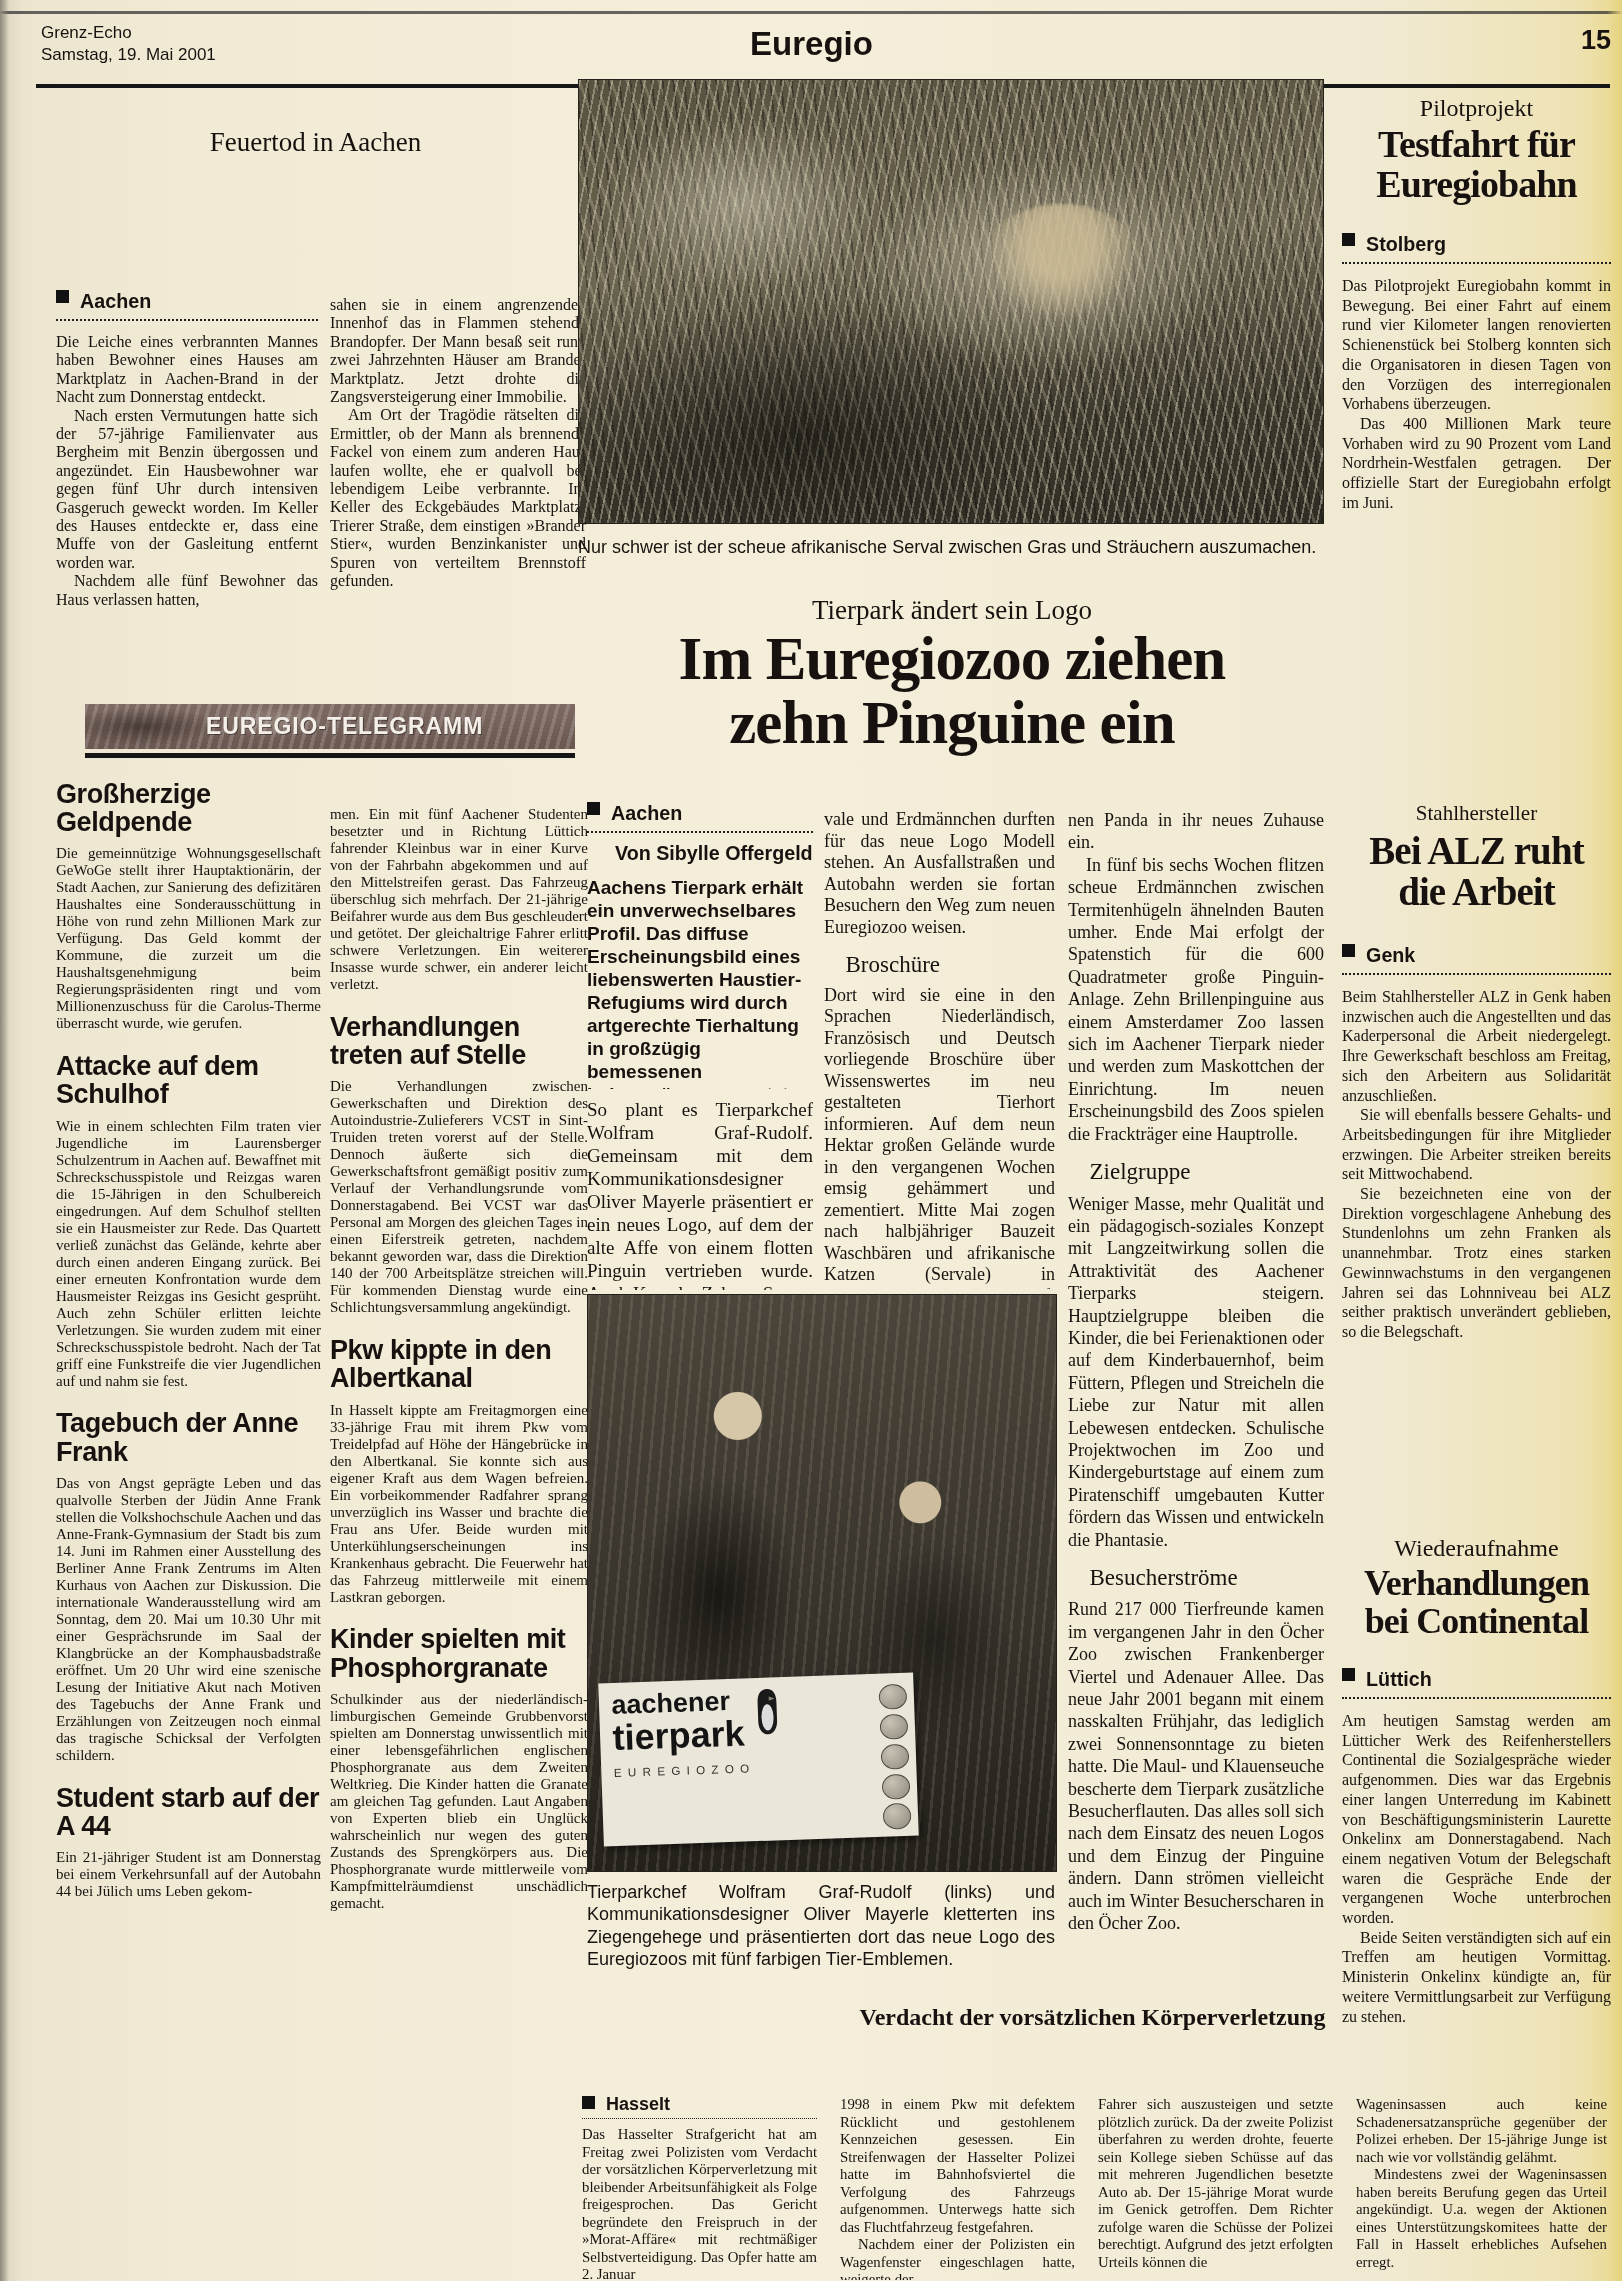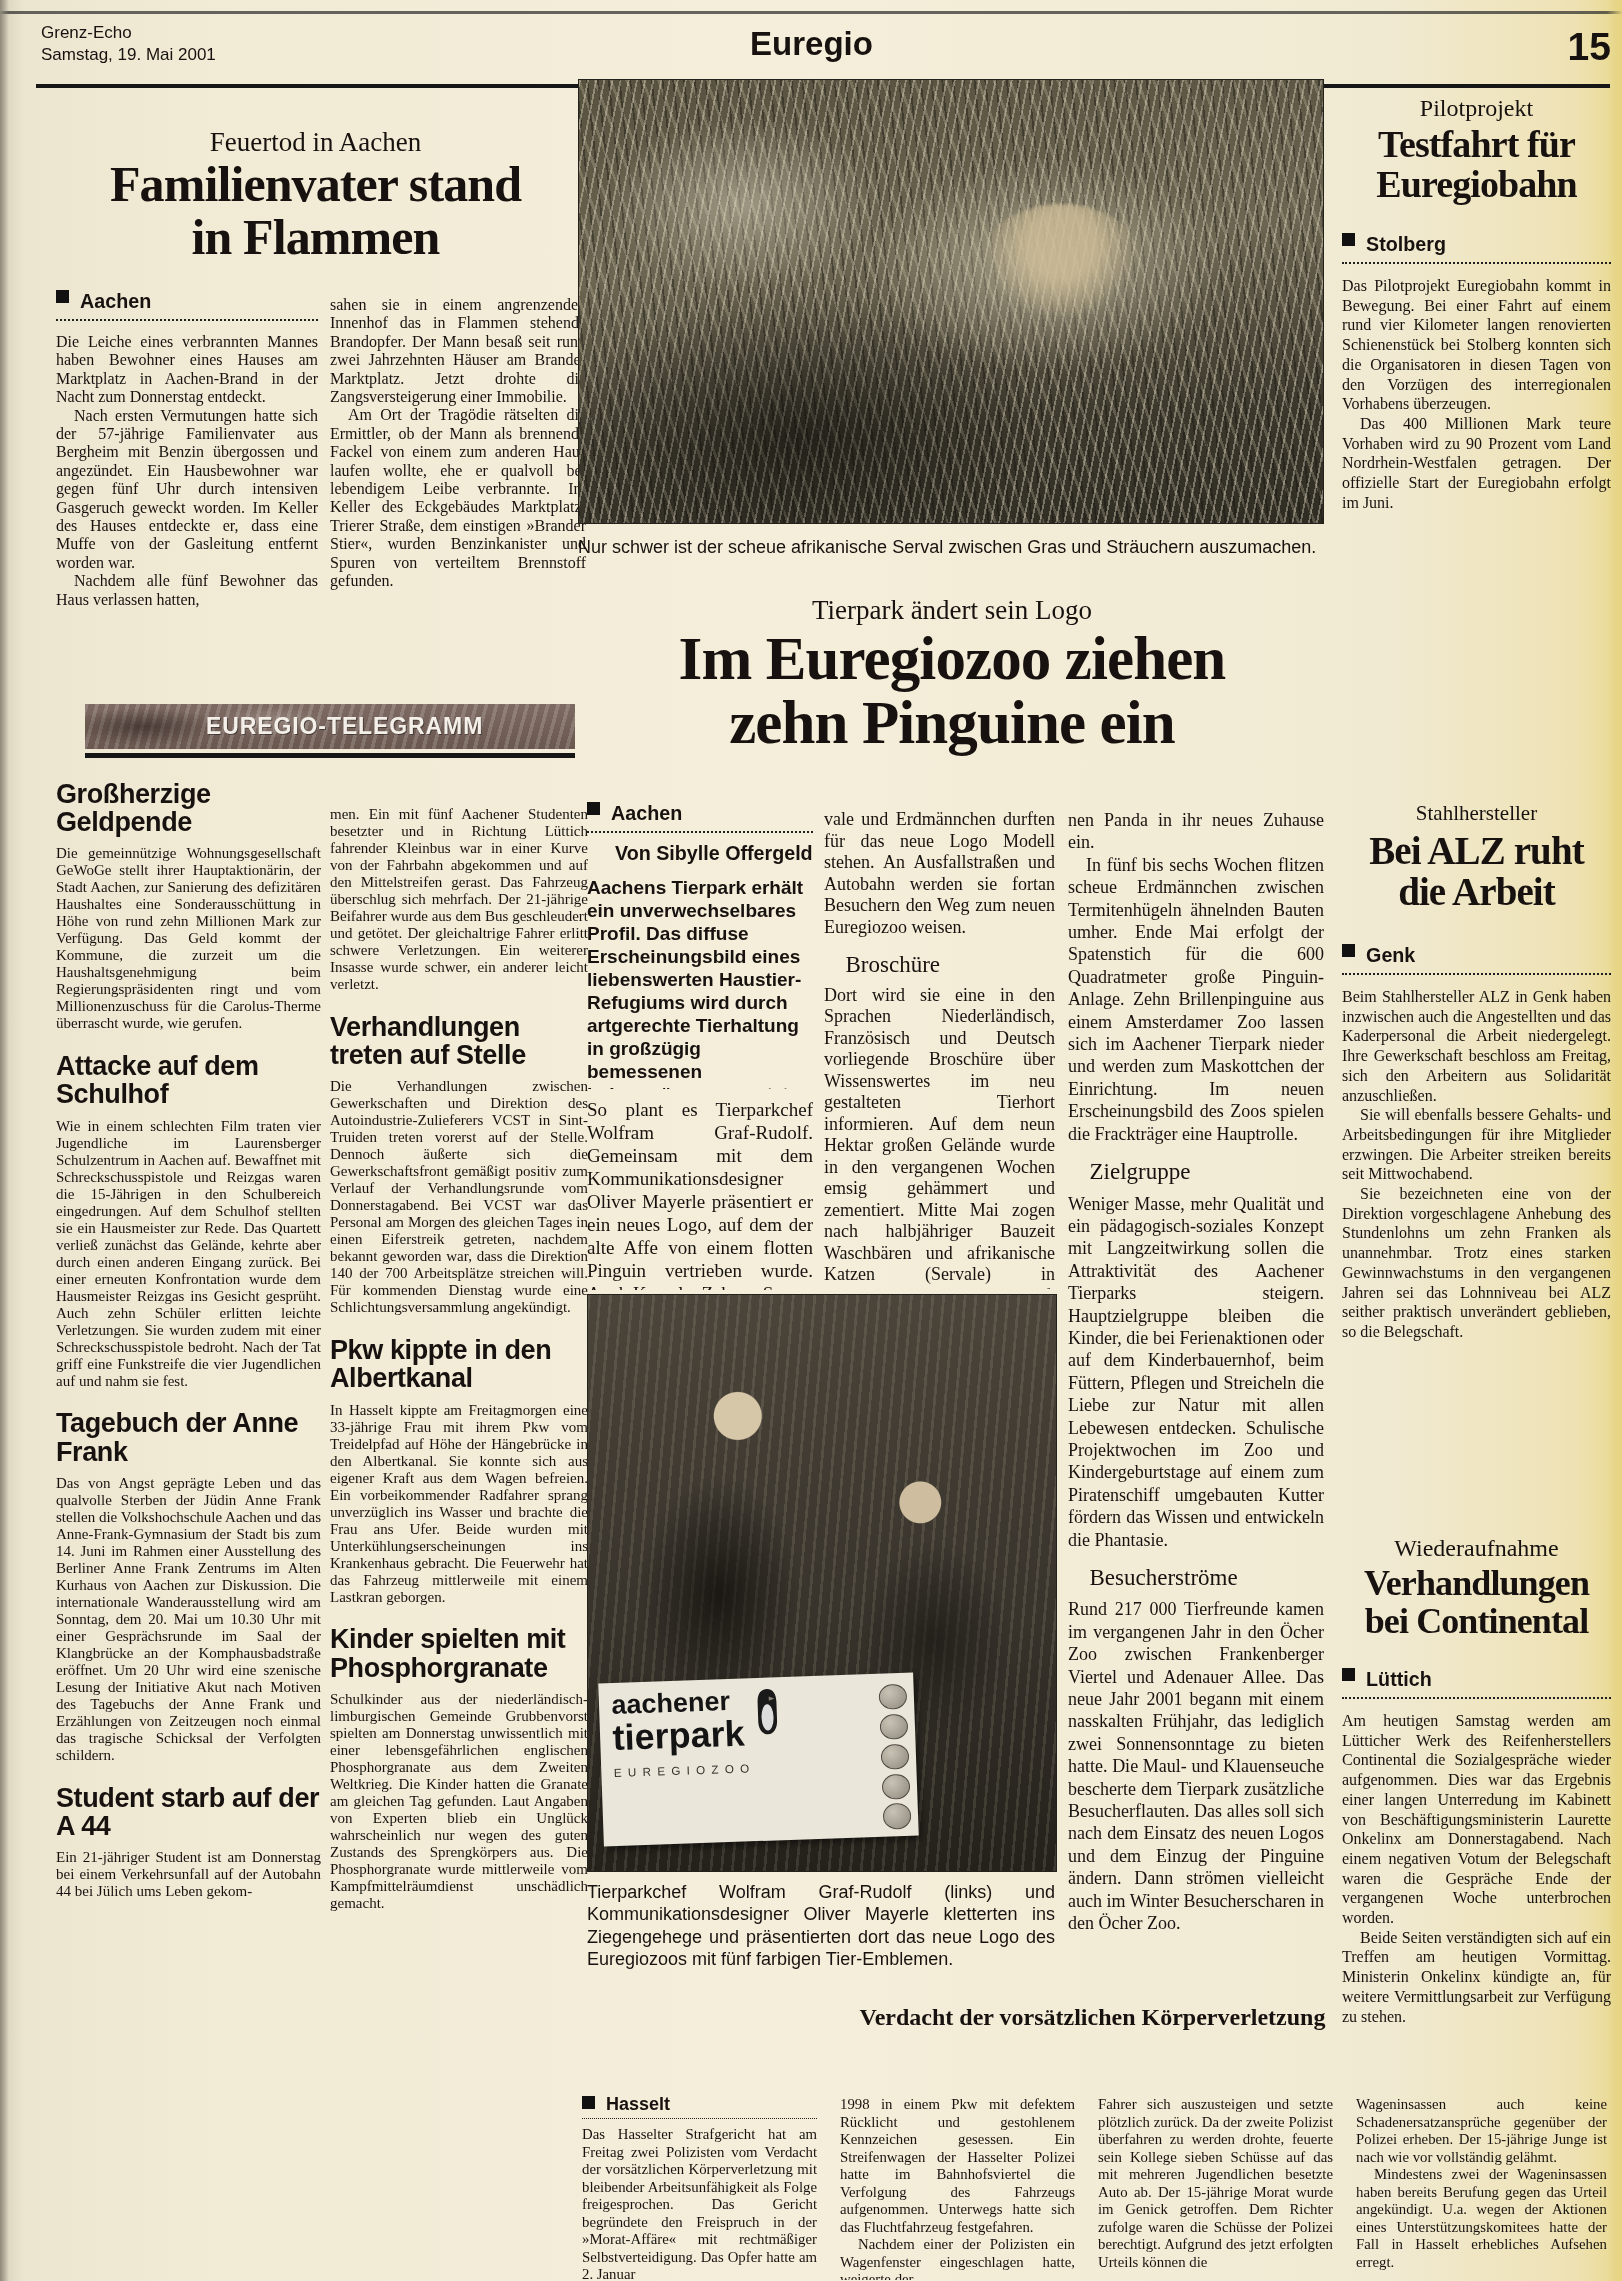--- a/index.html
+++ b/index.html
@@ -75,28 +75,24 @@
 
   <div class="abs" style="left:0;top:10.7px;width:1623px;height:3.6px;background:rgba(40,40,40,.7)"></div>
   <div class="abs" style="left:0;top:0;width:9px;height:2281px;background:linear-gradient(90deg,#8f897b,rgba(143,137,123,0))"></div>
   <div class="abs" style="left:1607px;top:0;width:16px;height:2281px;background:linear-gradient(90deg,rgba(233,219,142,0),#e5d37f)"></div>
 
   <div class="abs sans" style="left:41px;top:21.5px;font-size:17px;line-height:1.3">
     <div>Grenz-Echo</div>
     <div>Samstag, 19. Mai 2001</div>
   </div>
   <div class="abs sans" style="left:0;top:25px;width:1623px;text-align:center;font-weight:bold;font-size:33px">Euregio</div>
-  <div class="abs sans" style="left:1469px;top:25px;width:142px;text-align:right;font-weight:bold;font-size:39px">15</div>
+  <div class="abs sans" style="left:1469px;top:25px;width:142px;text-align:right;font-weight:bold;font-size:27px">15</div>
   <div class="abs rule" style="left:36px;top:84px;width:1574px;height:3.6px"></div>
 
   <div class="abs kick" style="left:49px;top:127px;width:533px;font-size:27px">Feuertod in Aachen</div>
-  <div class="abs hl" style="left:49px;top:158px;width:533px;font-size:50px">
-    <div>Familienvater stand</div>
-    <div>in Flammen</div>
-  </div>
   <div class="abs locrow" style="left:56px;top:290px;width:262px">
     <span class="sq"></span>
     <span>Aachen</span>
   </div>
   <div class="col body18" style="left:56px;top:333px;width:262px;height:351px">
     <p class="first">Die Leiche eines verbrannten Mannes haben Bewohner eines Hauses am Marktplatz in Aachen-Brand in der Nacht zum Donnerstag entdeckt.</p>
     <p>Nach ersten Vermutungen hatte sich der 57-jährige Familienvater aus Bergheim mit Benzin übergossen und angezündet. Ein Hausbewohner war gegen fünf Uhr durch intensiven Gasgeruch geweckt worden. Im Keller des Hauses entdeckte er, dass eine Muffe von der Gasleitung entfernt worden war.</p>
     <p>Nachdem alle fünf Bewohner das Haus verlassen hatten,</p>
   </div>
   <div class="col body18" style="left:330px;top:296px;width:256px;height:389px">

